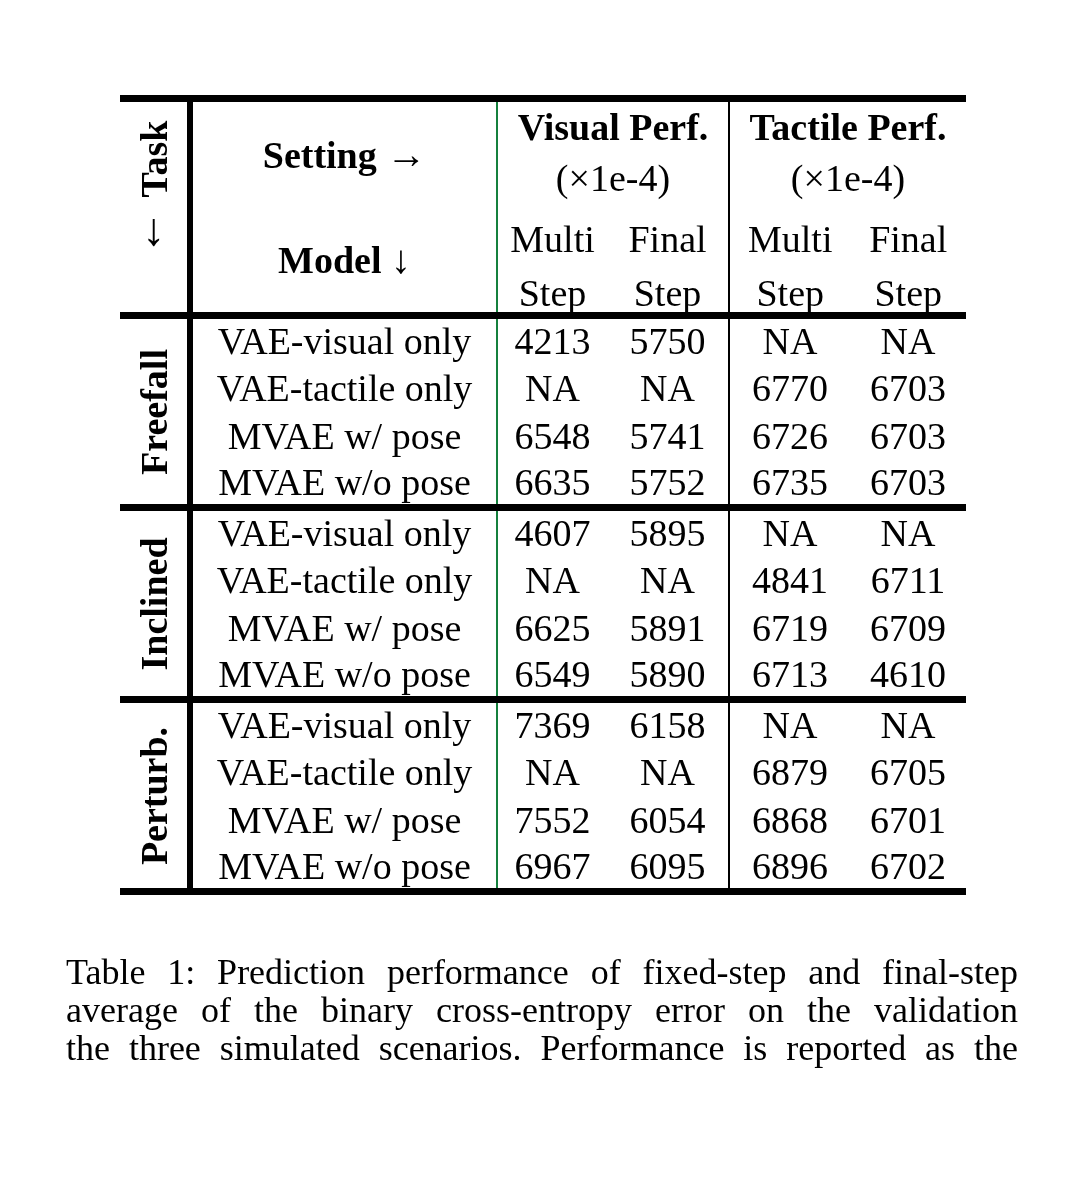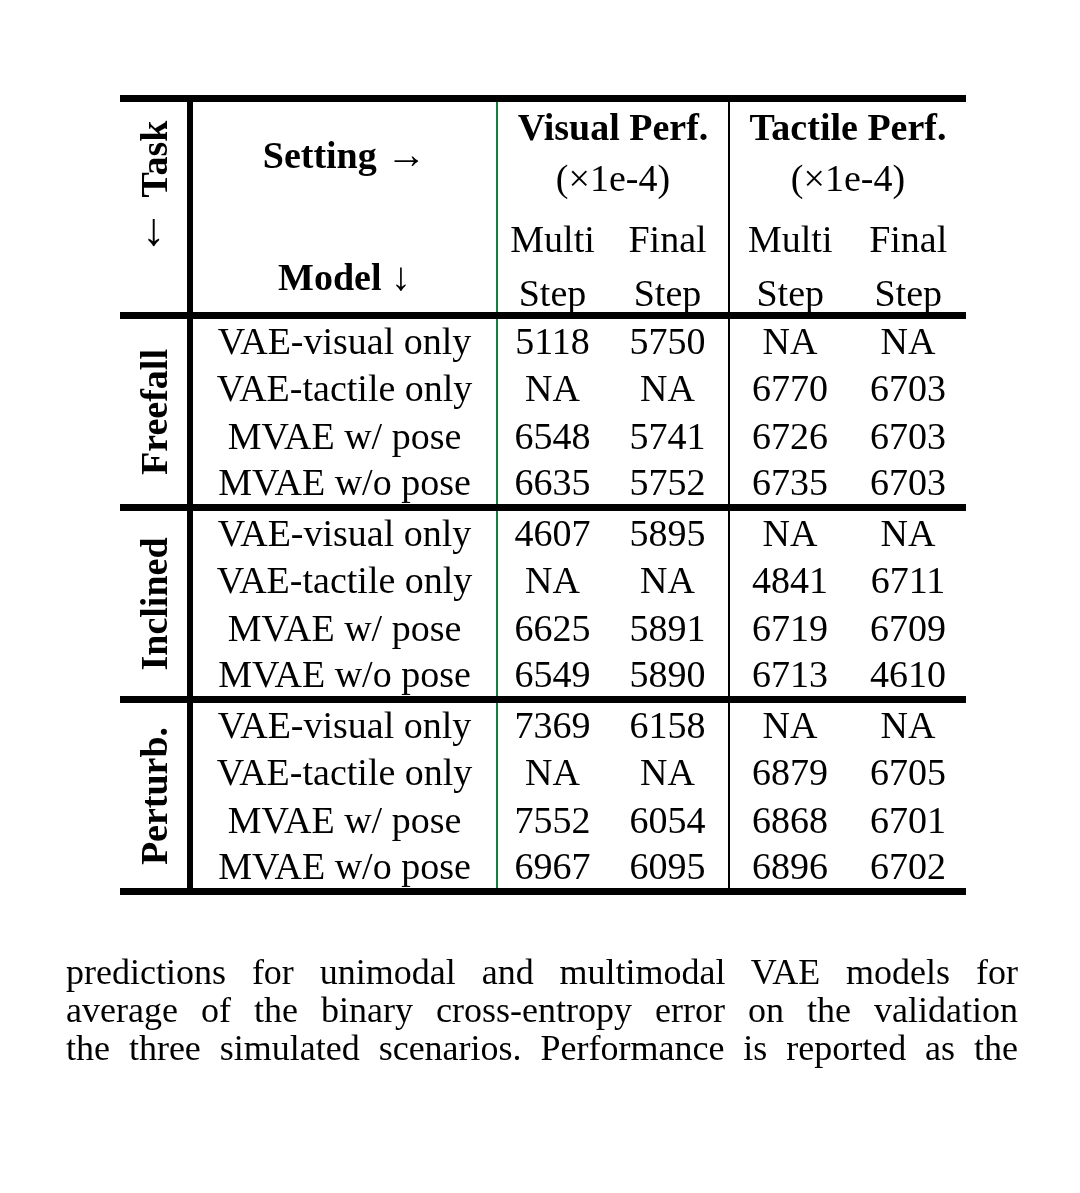--- a/index.html
+++ b/index.html
@@ -56,21 +56,21 @@
     transform: translate(-50%, -50%);
     font-size: 46px; font-weight: 400;
   }
   .hdr-model { position: relative; }
   .hdr-model .hdr-setting, .hdr-model .hdr-modeldown {
     position: absolute; left: 50%; white-space: nowrap;
     transform: translate(-50%, -50%);
     font-weight: 700;
   }
   .hdr-setting { top: 53px; }
-  .hdr-modeldown { top: 175px; text-align: center; }
+  .hdr-modeldown { top: 158px; text-align: center; }
   .arrow-glyph { font-weight: 400; font-size: 40px; }
 
   .grp { display: flex; flex-direction: column; height: 210px; }
   .grp-title { height: 50px; display: flex; align-items: center; justify-content: center; font-weight: 700; }
   .grp-scale { height: 52px; display: flex; align-items: center; justify-content: center; font-weight: 400; }
   .grp-sub   { height: 54px; display: flex; font-weight: 400; }
   .grp-sub span { display: flex; align-items: center; justify-content: center; margin-top: 16px; }
   .grp-visual .sub-a { width: 110px; }
   .grp-visual .sub-b { width: 122px; }
   .grp-tactile .sub-a { width: 121px; }
@@ -157,21 +157,21 @@
           </div>
         </th>
       </tr>
     </thead>
     <tbody>
         <tr>
           <td rowspan="4" class="task-cell task-rule">
             <span class="vtext">Freefall</span>
           </td>
           <td class="model-rule">VAE-visual only</td>
-          <td>5118</td>
+          <td>4213</td>
           <td class="group-rule">5750</td>
           <td>NA</td>
           <td>NA</td>
         </tr>
         <tr>
           <td class="model-rule">VAE-tactile only</td>
           <td>NA</td>
           <td class="group-rule">NA</td>
           <td>6770</td>
           <td class="bold">6703</td>
@@ -249,18 +249,18 @@
           <td class="model-rule">MVAE w/o pose</td>
           <td>6967</td>
           <td class="group-rule">6095</td>
           <td>6896</td>
           <td class="bold">6702</td>
         </tr>
       </tbody>
   </table>
 
   <div class="caption">
-    <div class="cap-line">predictions for unimodal and multimodal VAE models for</div>
+    <div class="cap-line">Table 1: Prediction performance of fixed-step and final-step</div>
     <div class="cap-line">average of the binary cross-entropy error on the validation</div>
     <div class="cap-line">the three simulated scenarios. Performance is reported as the</div>
   </div>
 
 </div>
 
 </body></html>

